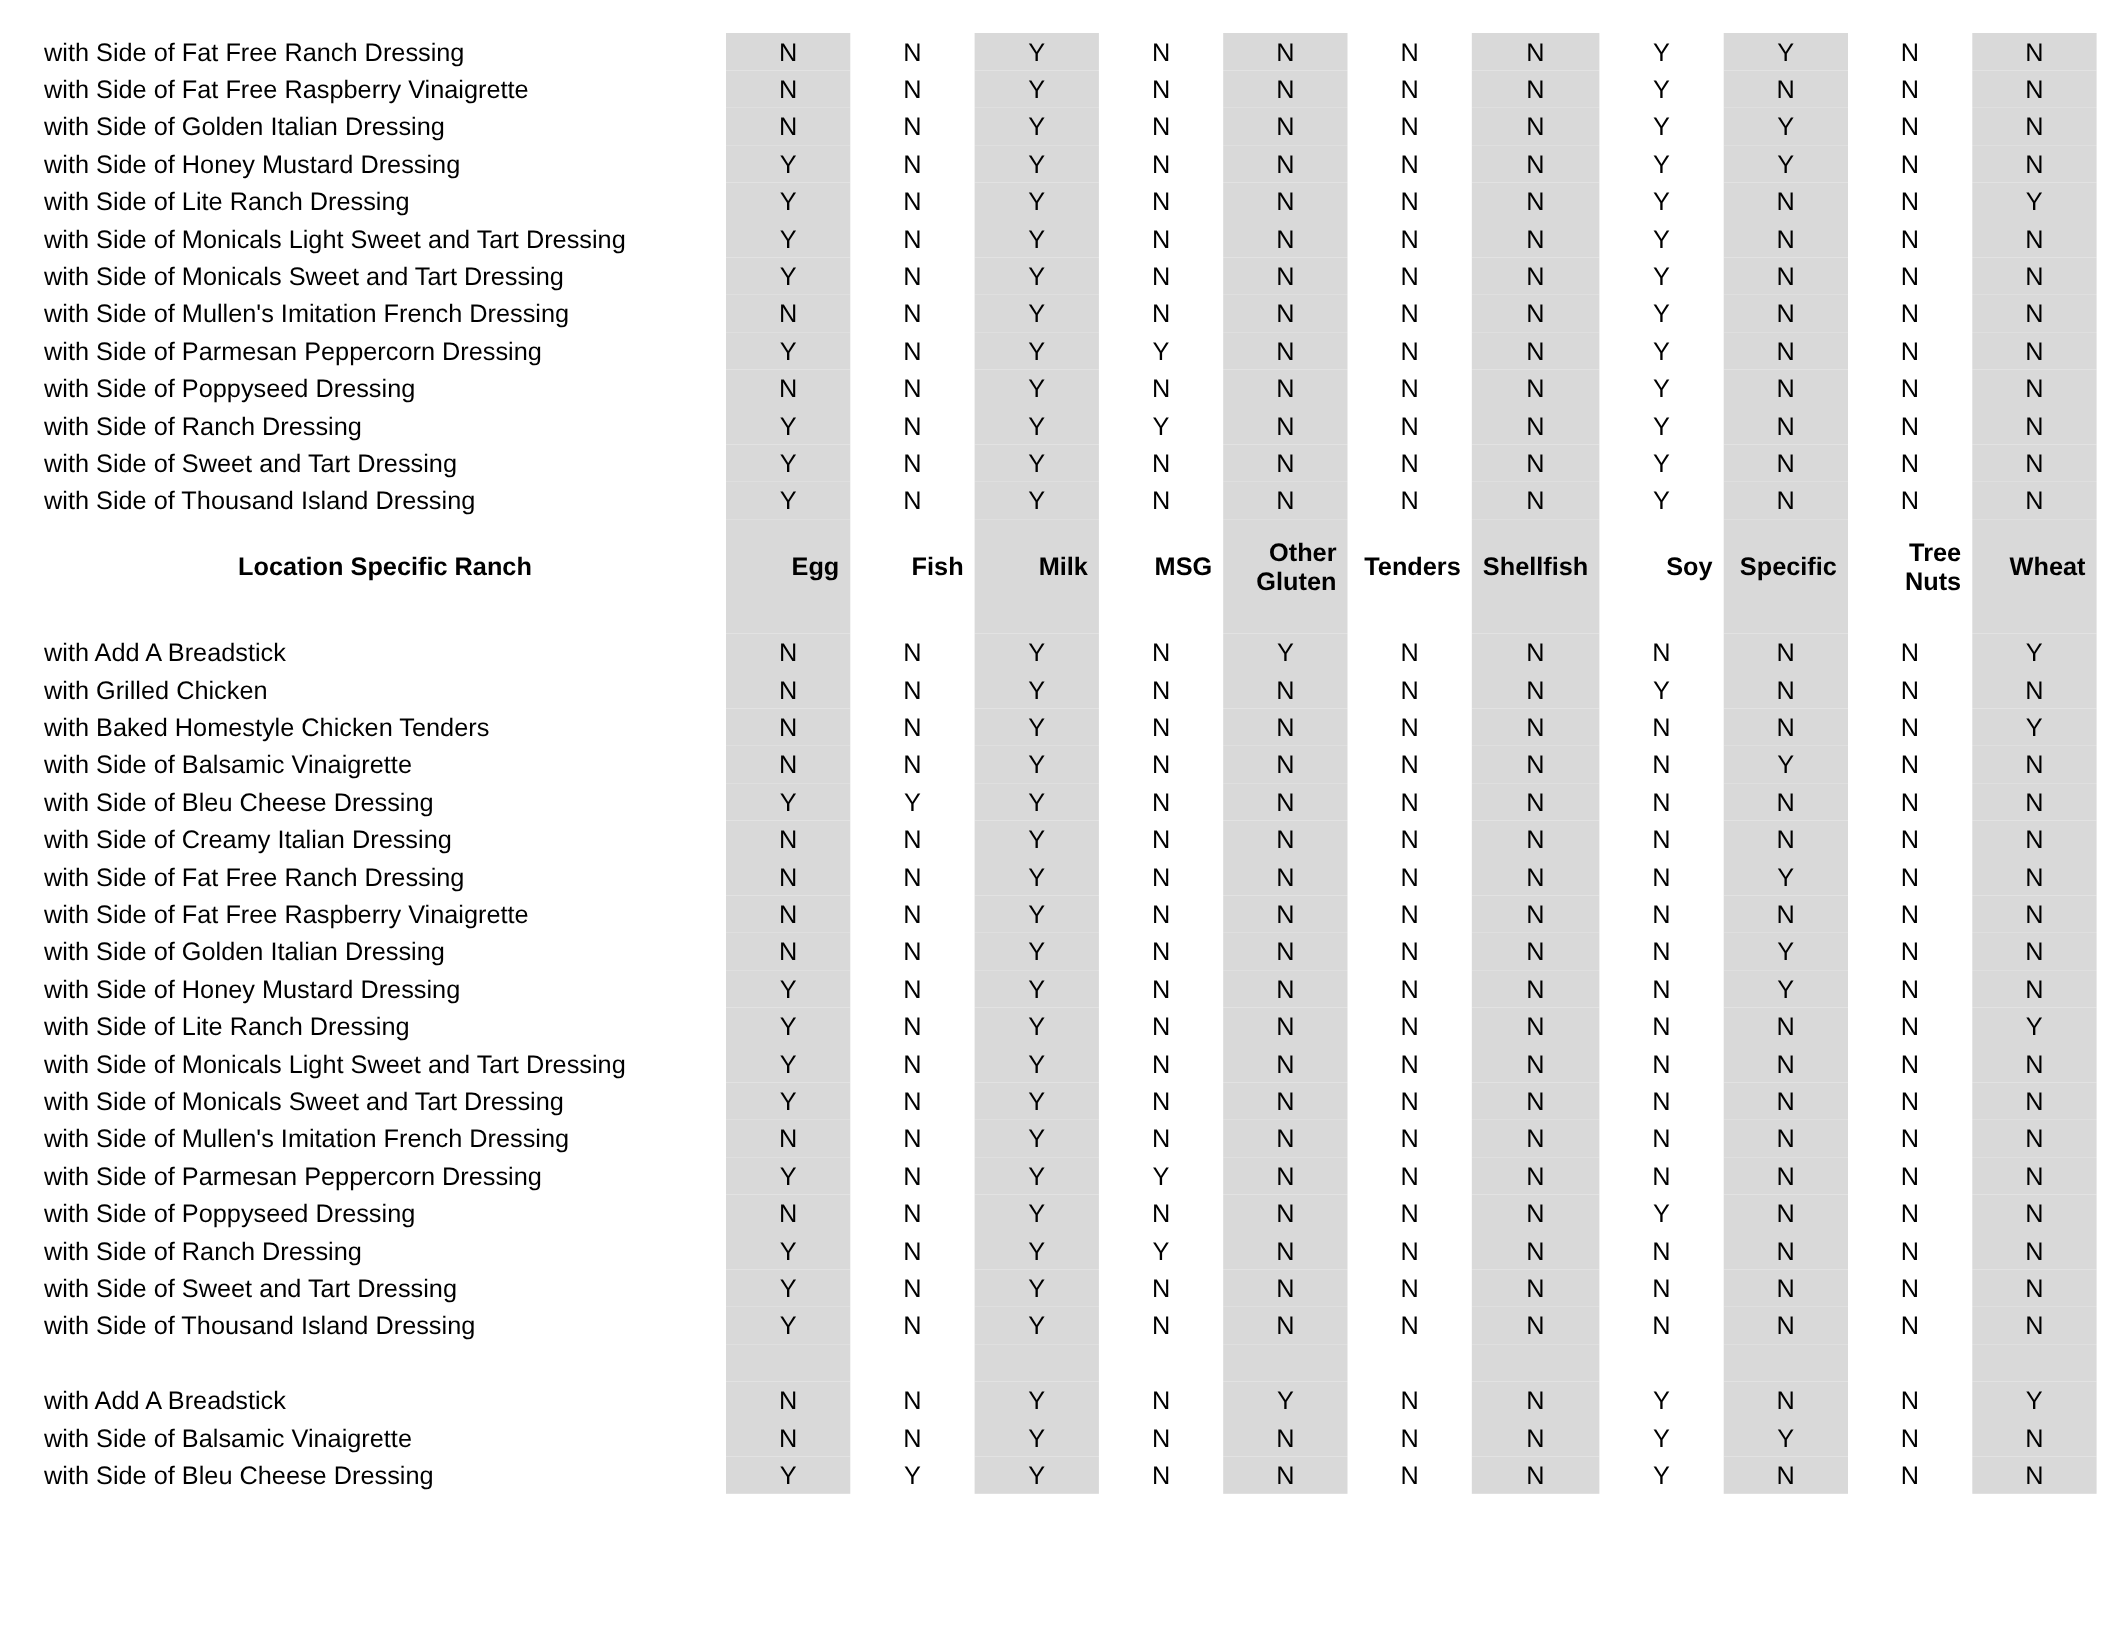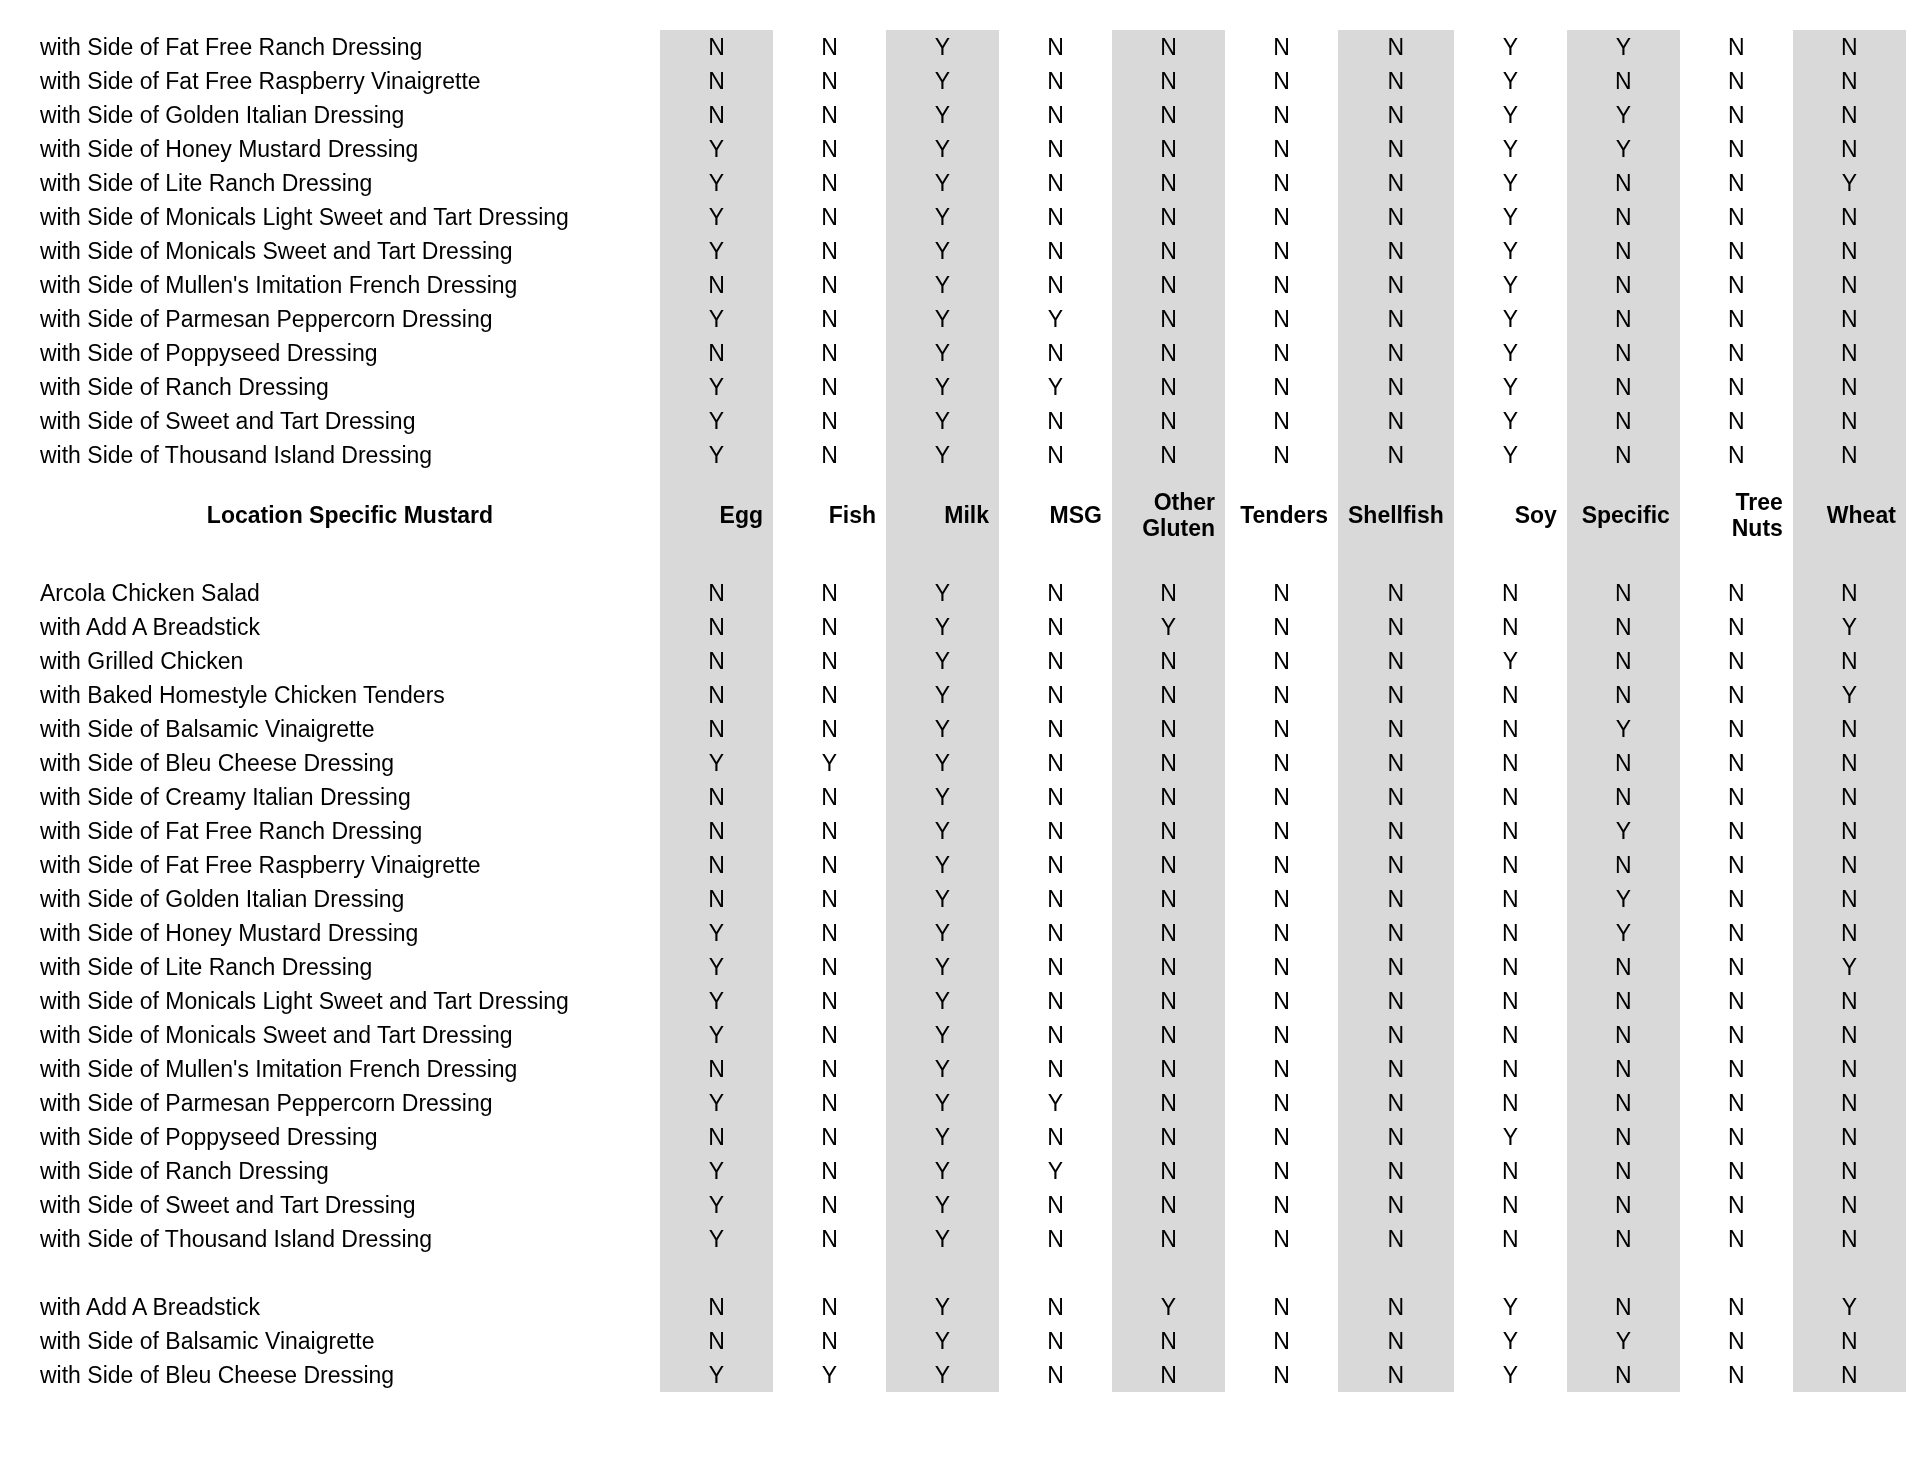--- a/index.html
+++ b/index.html
@@ -251,21 +251,21 @@
           <td class="val">N</td>
           <td class="val band">N</td>
           <td class="val">N</td>
           <td class="val band">N</td>
           <td class="val">Y</td>
           <td class="val band">N</td>
           <td class="val">N</td>
           <td class="val band">N</td>
         </tr>
         <tr class="header-row">
-          <td class="label">Location Specific Mustard</td>
+          <td class="label">Location Specific Ranch</td>
           <td class="val band">Egg</td>
           <td class="val">Fish</td>
           <td class="val band">Milk</td>
           <td class="val">MSG</td>
           <td class="val band">Other Gluten</td>
           <td class="val">Tenders</td>
           <td class="val band">Shellfish</td>
           <td class="val">Soy</td>
           <td class="val band">Specific</td>
           <td class="val">Tree Nuts</td>
@@ -279,34 +279,20 @@
           <td class="val"></td>
           <td class="val band"></td>
           <td class="val"></td>
           <td class="val band"></td>
           <td class="val"></td>
           <td class="val band"></td>
           <td class="val"></td>
           <td class="val band"></td>
         </tr>
         <tr class="data">
-          <td class="label">Arcola Chicken Salad</td>
-          <td class="val band">N</td>
-          <td class="val">N</td>
-          <td class="val band">Y</td>
-          <td class="val">N</td>
-          <td class="val band">N</td>
-          <td class="val">N</td>
-          <td class="val band">N</td>
-          <td class="val">N</td>
-          <td class="val band">N</td>
-          <td class="val">N</td>
-          <td class="val band">N</td>
-        </tr>
-        <tr class="data">
           <td class="label">with Add A Breadstick</td>
           <td class="val band">N</td>
           <td class="val">N</td>
           <td class="val band">Y</td>
           <td class="val">N</td>
           <td class="val band">Y</td>
           <td class="val">N</td>
           <td class="val band">N</td>
           <td class="val">N</td>
           <td class="val band">N</td>

